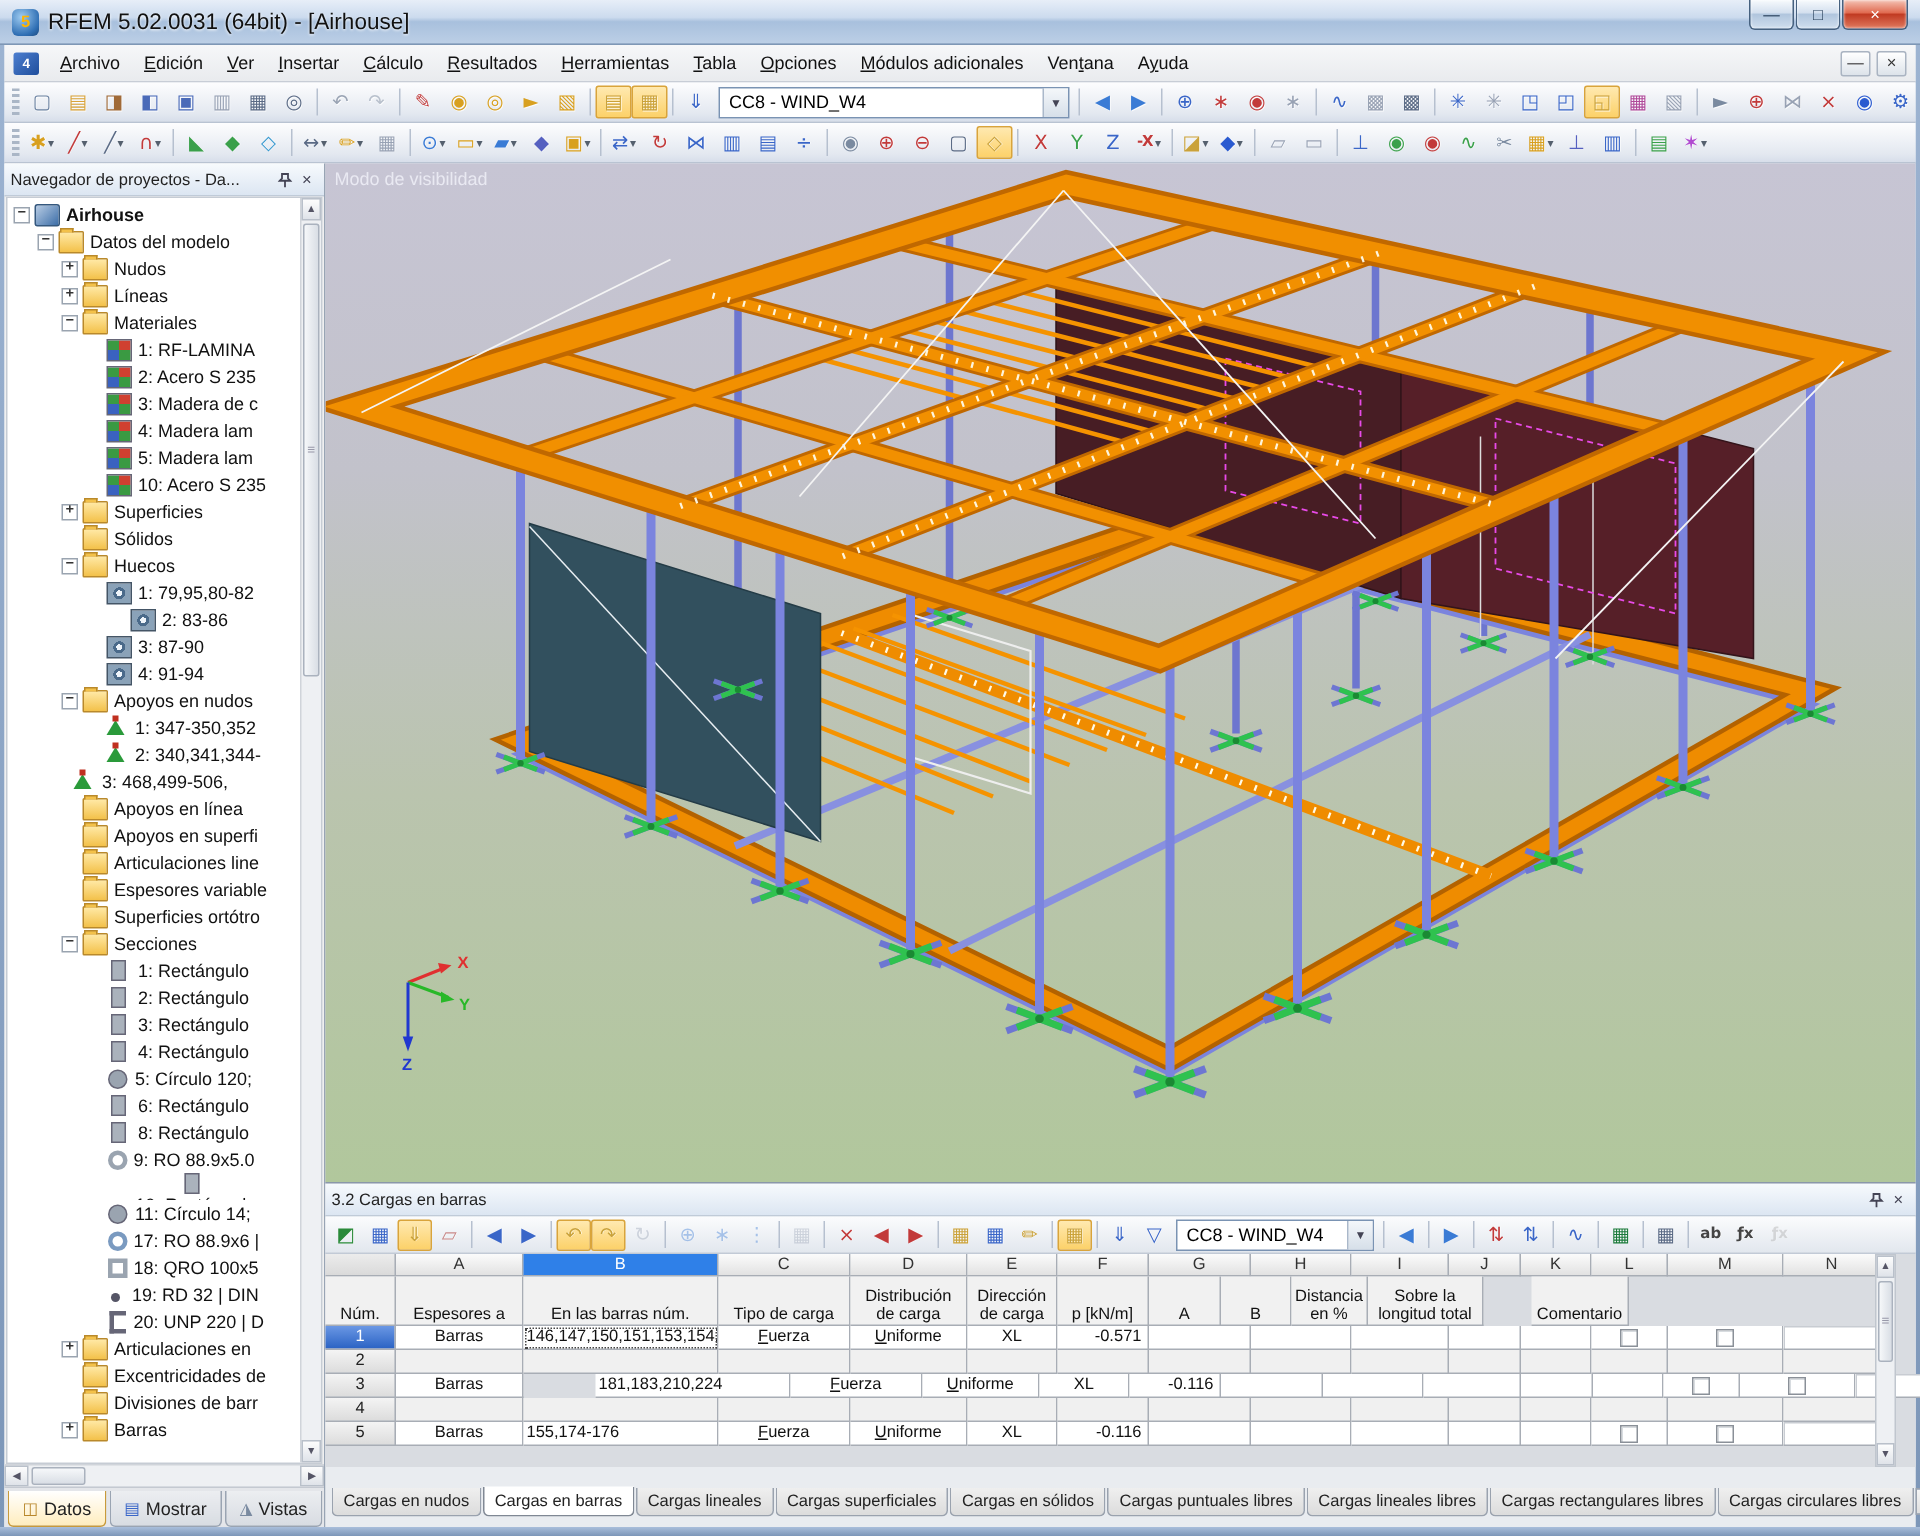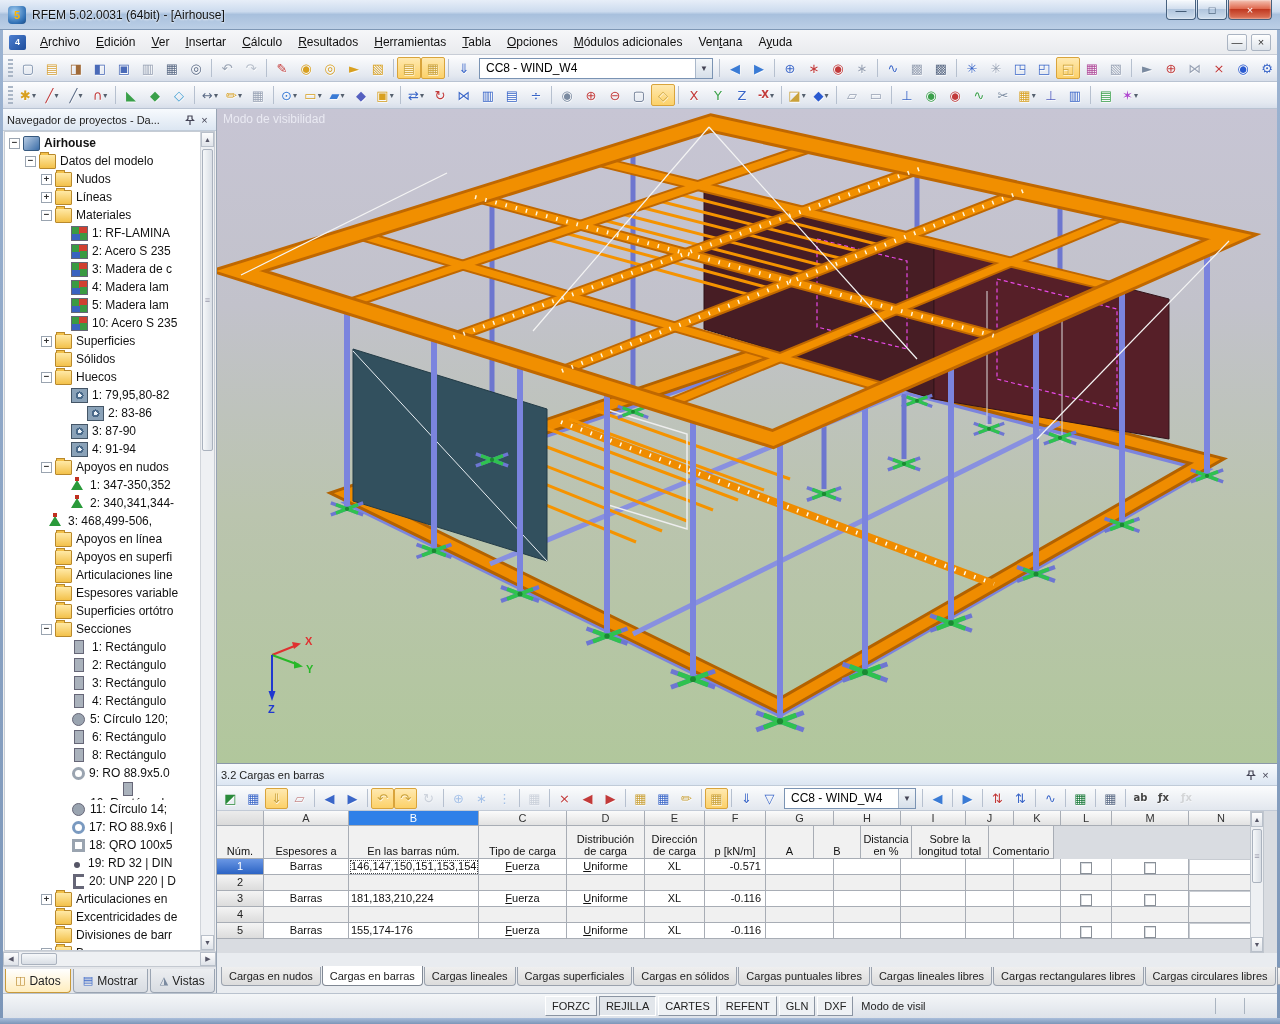--- a/index.html
+++ b/index.html
@@ -4,21 +4,21 @@
 <style>
   html,body{margin:0;padding:0;width:1280px;height:1024px;overflow:hidden;
     font-family:"Liberation Sans",sans-serif;-webkit-font-smoothing:antialiased;background:#6f87a6;}
   .frame{position:absolute;inset:0;background:linear-gradient(180deg,#9db4d2,#7c96b8);}
   
   .titlebar{position:absolute;top:0;left:0;right:0;height:30px;
     background:linear-gradient(180deg,#e7eef8 0%,#ccdbee 40%,#a8c0dd 50%,#bccfe6 100%);
     border-bottom:1px solid #7e97b5;display:flex;align-items:center;padding:0 8px;box-sizing:border-box;}
   .appico{width:18px;height:18px;border-radius:4px;background:radial-gradient(circle at 35% 30%,#9ecbf0,#2f6fb4 70%,#1c4a80);
     color:#ffb400;font:bold 11px/18px "Liberation Sans",sans-serif;text-align:center;margin-right:6px;flex:none;}
-  .tb-title{font-size:12px;color:#111;text-shadow:0 1px 2px #fff;}
+  .tb-title{font-size:15px;color:#111;text-shadow:0 1px 2px #fff;}
   .tb-btns{margin-left:auto;display:flex;gap:1px;margin-top:-9px;}
   .tbn{width:28px;height:19px;border:1px solid #46617f;border-top:none;border-radius:0 0 4px 4px;
     display:flex;align-items:center;justify-content:center;font-size:11px;color:#1c3550;
     background:linear-gradient(180deg,#f7fafd,#d3dfee 45%,#b0c5dd 50%,#cfdeee);box-shadow:inset 0 0 2px #fff;}
   .tbn.close{width:42px;color:#fff;background:linear-gradient(180deg,#f4c3b4,#e06a50 45%,#c03a22 50%,#e0795e);}
   
   .client{position:absolute;top:30px;left:3px;right:3px;bottom:6px;background:#eef1f6;display:flex;flex-direction:column;}
   
   .menubar{height:24px;background:linear-gradient(180deg,#f6f7f9,#e9ebee);border-bottom:1px solid #c8cdd6;
     display:flex;align-items:center;font-size:12px;color:#111;padding-left:4px;}
@@ -1125,21 +1125,21 @@
                       <div>Distancia</div>
                       <div>en %</div>
                     </div>
                   </div>
                   <div class="gc" style="width: 77px;">
                     <div style="width: 100%;">
                       <div>Sobre la</div>
                       <div>longitud total</div>
                     </div>
                   </div>
-                  <div class="gc" style="width: 65px;">
+                  <div class="gc" style="width: 65px; margin-left: 32px;">
                     <div style="width: 100%;">
                       <div>Comentario</div>
                     </div>
                   </div>
                 </div>
                 <div class="grow drow">
                   <div class="gc num sel" style="width: 47px;">1</div>
                   <div class="gc tc" style="width: 85px;">Barras</div>
                   <div class="gc selcell" style="width: 130px;">146,147,150,151,153,154,</div>
                   <div class="gc tc" style="width: 88px;"><u>F</u>uerza</div>
@@ -1168,21 +1168,21 @@
                   <div class="gc emp" style="width: 65px;"></div>
                   <div class="gc emp" style="width: 48px;"></div>
                   <div class="gc emp" style="width: 47px;"></div>
                   <div class="gc tc emp" style="width: 51px;"></div>
                   <div class="gc tc emp" style="width: 77px;"></div>
                   <div class="gc  emp" style="width: 65px;"></div>
                 </div>
                 <div class="grow drow">
                   <div class="gc num" style="width: 47px;">3</div>
                   <div class="gc tc" style="width: 85px;">Barras</div>
-                  <div class="gc" style="width: 130px;">181,183,210,224</div>
+                  <div class="gc" style="width: 130px; margin-left: 48px;">181,183,210,224</div>
                   <div class="gc tc" style="width: 88px;"><u>F</u>uerza</div>
                   <div class="gc tc" style="width: 78px;"><u>U</u>niforme</div>
                   <div class="gc tc" style="width: 60px;">XL</div>
                   <div class="gc tr" style="width: 61px;">-0.116</div>
                   <div class="gc" style="width: 68px;"></div>
                   <div class="gc" style="width: 67px;"></div>
                   <div class="gc" style="width: 65px;"></div>
                   <div class="gc" style="width: 48px;"></div>
                   <div class="gc" style="width: 47px;"></div>
                   <div class="gc tc" style="width: 51px;"><span class="cb"></span></div>
@@ -1242,28 +1242,16 @@
               <div class="ttab">Cargas rectangulares libres</div>
               <div class="ttab">Cargas circulares libres</div>
               <div class="tnav">
                 <div class="tnb dim">|◀</div>
               </div>
             </div>
         </div>
       </div>
     </div>
 
-    <div class="statusbar" id="statusbar">
-        <div class="sspace"></div>
-        <div class="stog">FORZC</div>
-        <div class="stog pressed">REJILLA</div>
-        <div class="stog">CARTES</div>
-        <div class="stog">REFENT</div>
-        <div class="stog">GLN</div>
-        <div class="stog">DXF</div>
-        <div class="smsg">Modo de visil</div>
-        <div class="ssep"></div>
-        <div class="ssep"></div>
-      </div>
   </div>
 
   <div class="bottomedge"></div>
 </div>
 
 </body></html>

